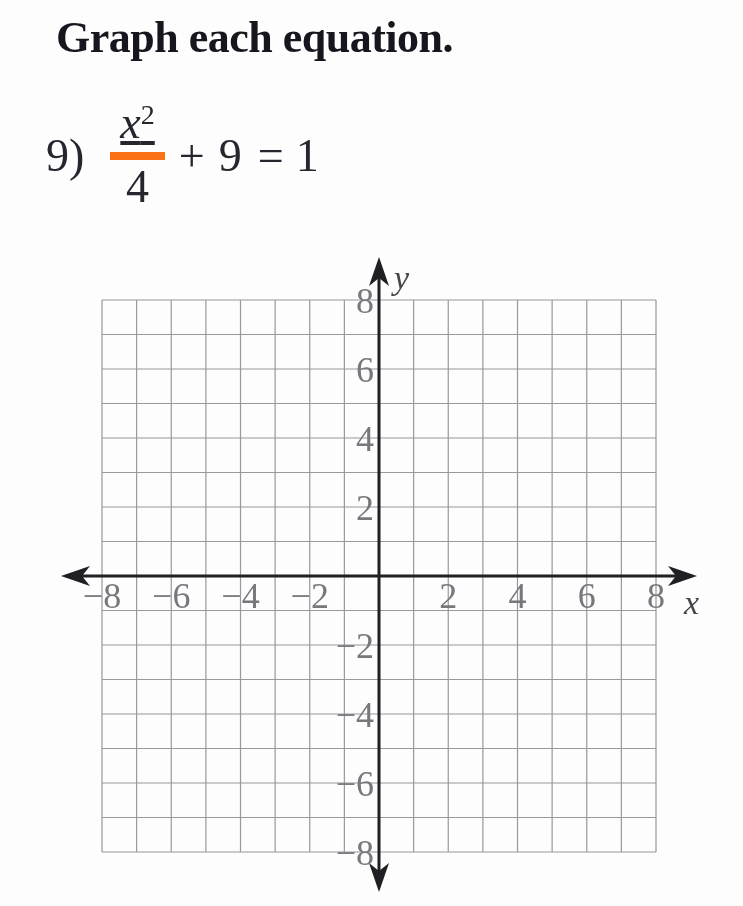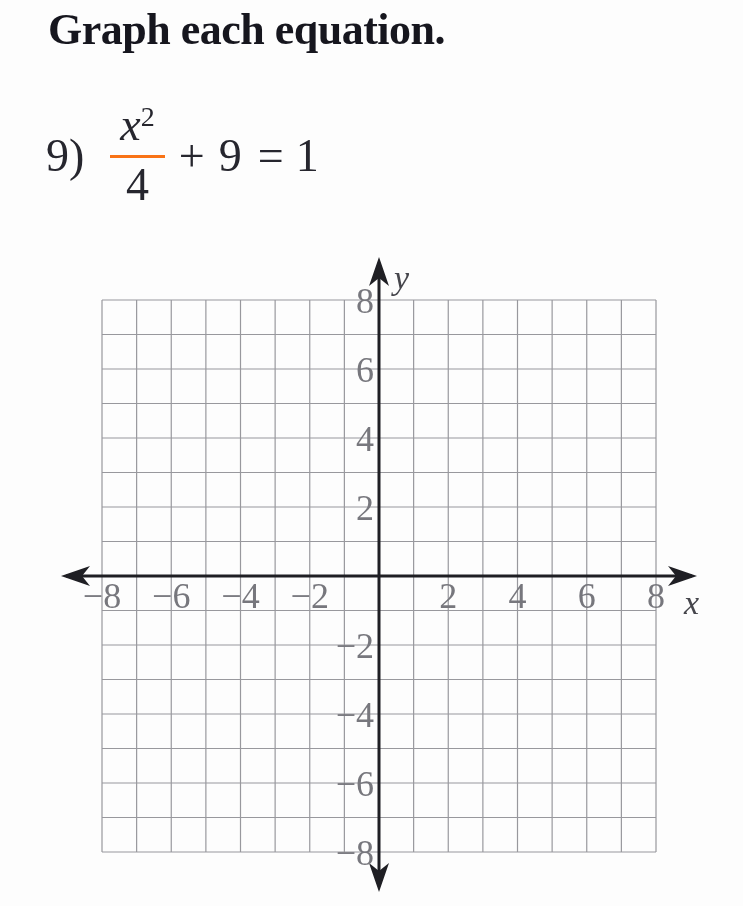--- a/index.html
+++ b/index.html
@@ -2,32 +2,32 @@
 <html><head>
 <meta charset="utf-8">
 <style>
   html,body{margin:0;padding:0;}
   body{
     width:743px;height:906px;position:relative;overflow:hidden;
     background:#fdfdfd;
     font-family:"Liberation Serif", serif;
   }
   .heading{
-    position:absolute;left:48px;top:4px;margin:0;
+    position:absolute;left:48px;top:4px;margin:8px;
     font-size:44px;font-weight:bold;color:#16161e;
     letter-spacing:-0.5px;
   }
   .equation{
     position:absolute;left:46px;top:94px;height:122px;
     display:flex;align-items:center;
     font-size:46px;color:#26262e;
   }
   .pnum{margin-right:26px;}
   .frac{display:inline-block;text-align:center;line-height:1.05;}
-  .frac .num{display:block;border-bottom:3px solid #f97316;padding:0 10px 5px;}
+  .frac .num{display:block;border-bottom:8px solid #f97316;padding:0 10px 5px;text-decoration:underline;}
   .frac .den{display:block;padding-top:3px;}
   .var{font-style:italic;}
   .exp{font-size:28px;vertical-align:14px;line-height:0;}
   .op{margin:0 14px;}
   .op.eq{margin:0 12px 0 16px;}
   .rhs{}
   #graph-svg{position:absolute;left:0;top:0;}
   #graph-svg text{
     font-family:"Liberation Serif", serif;
     font-size:36px;

